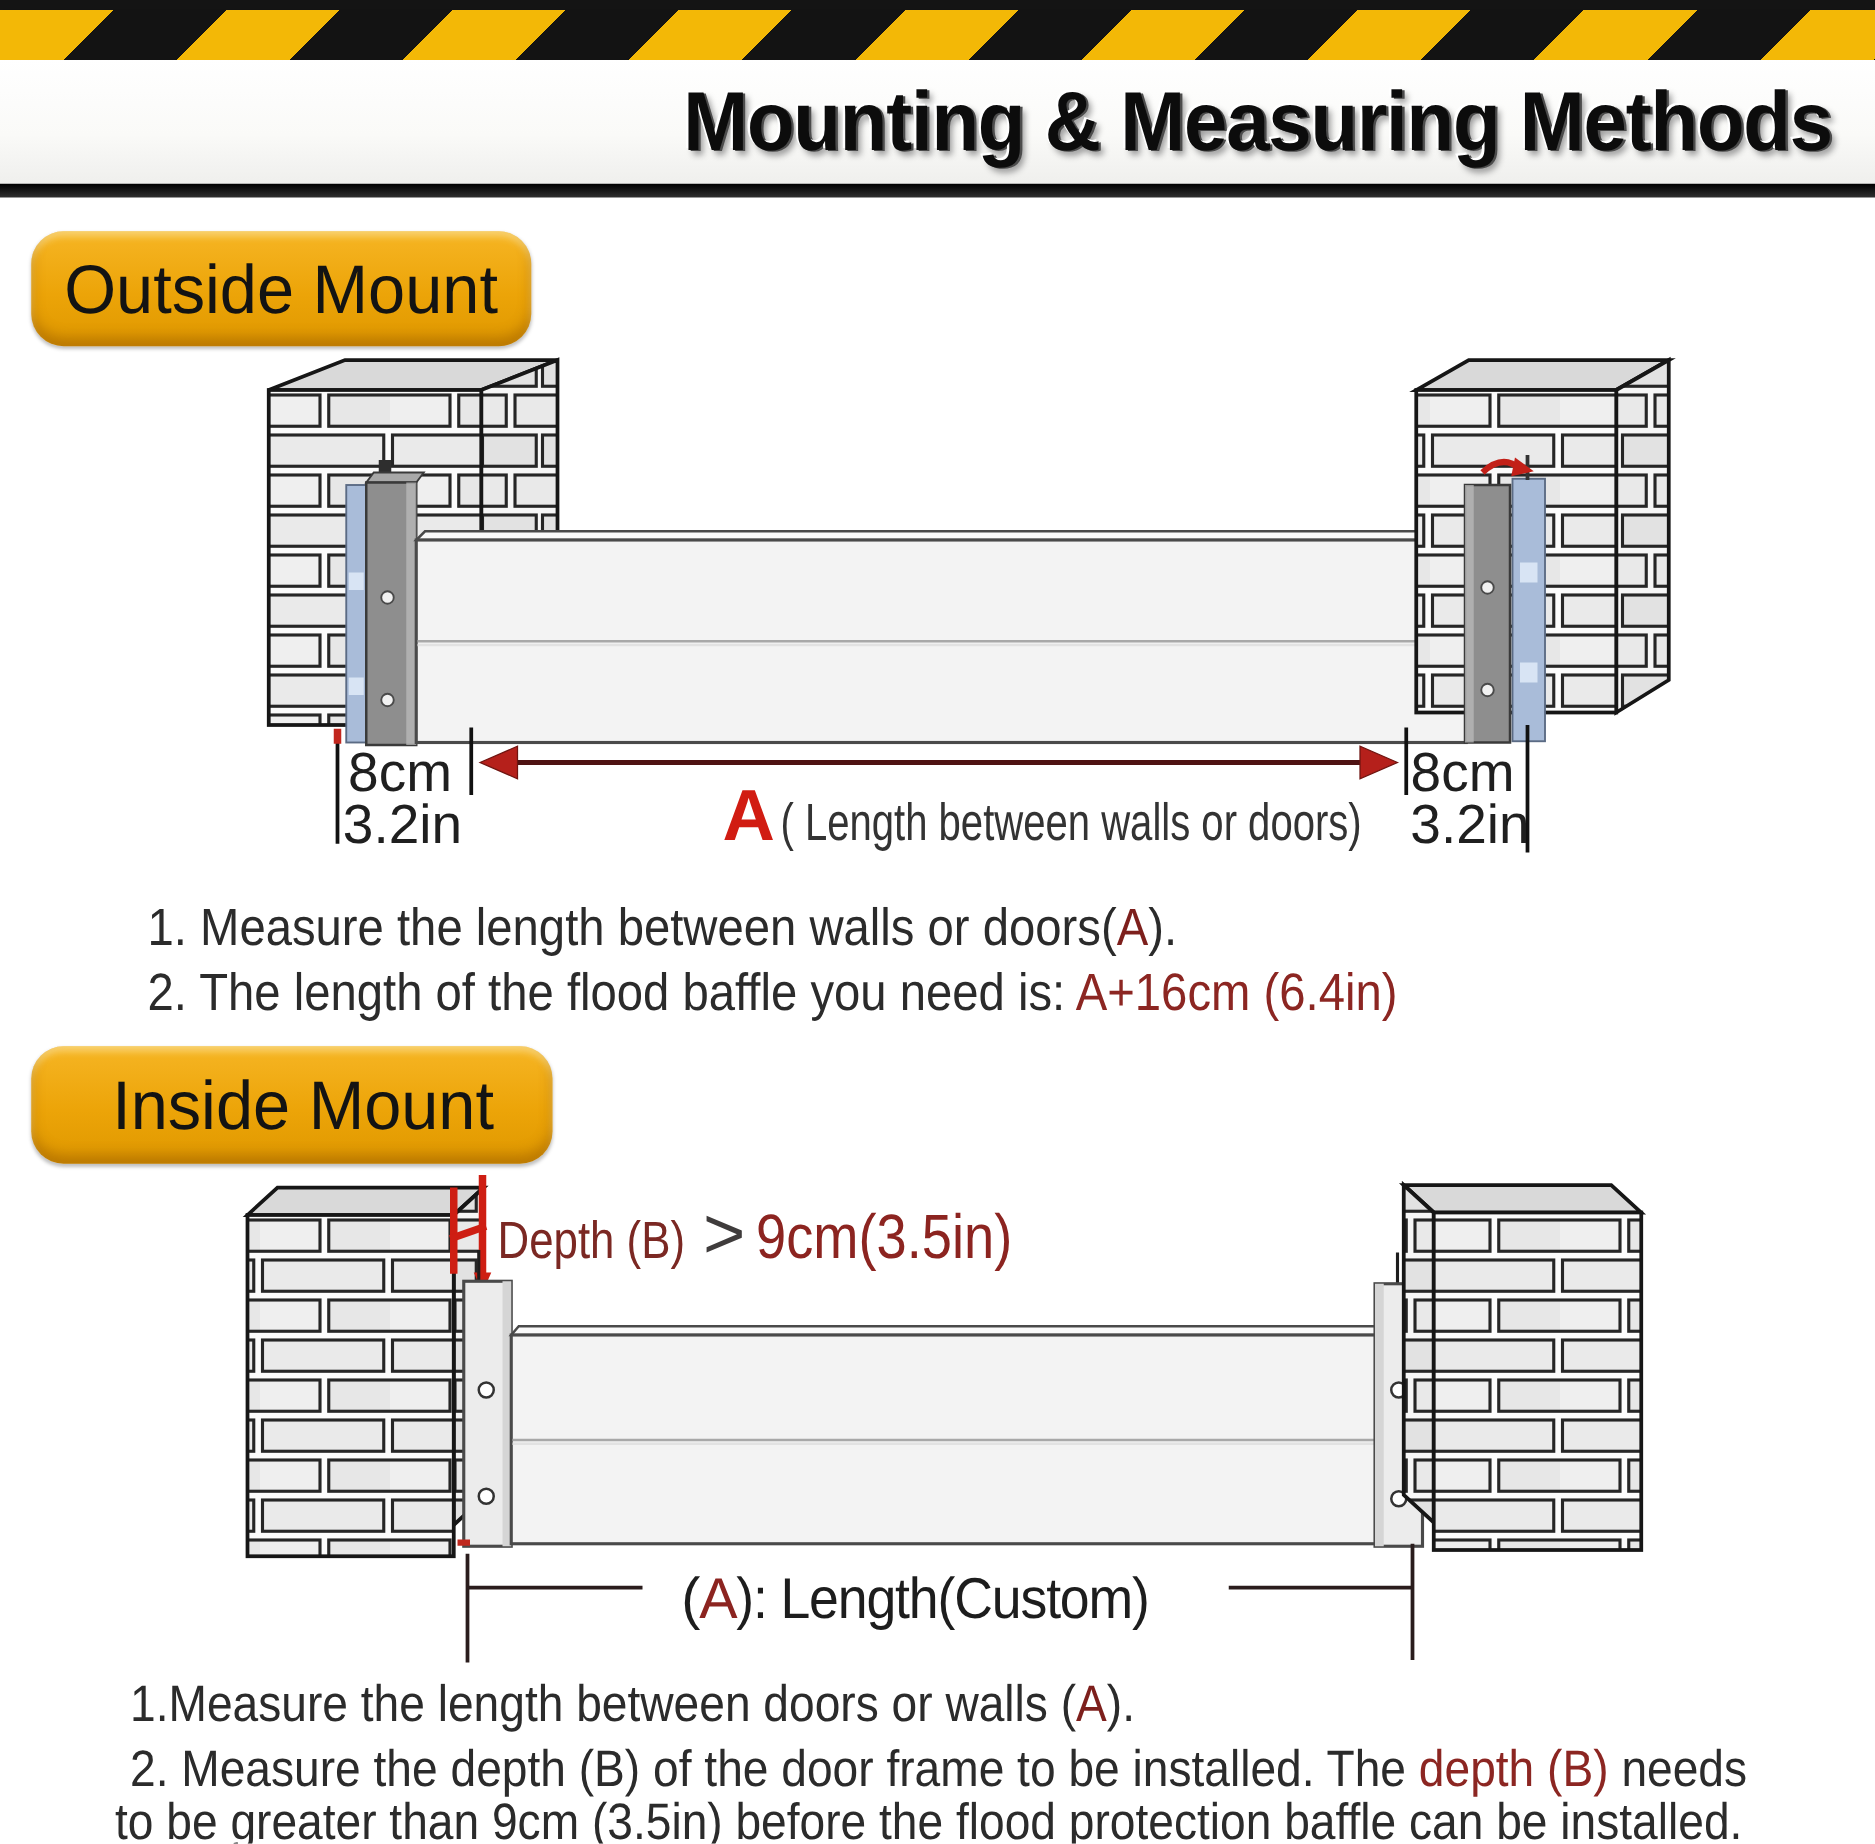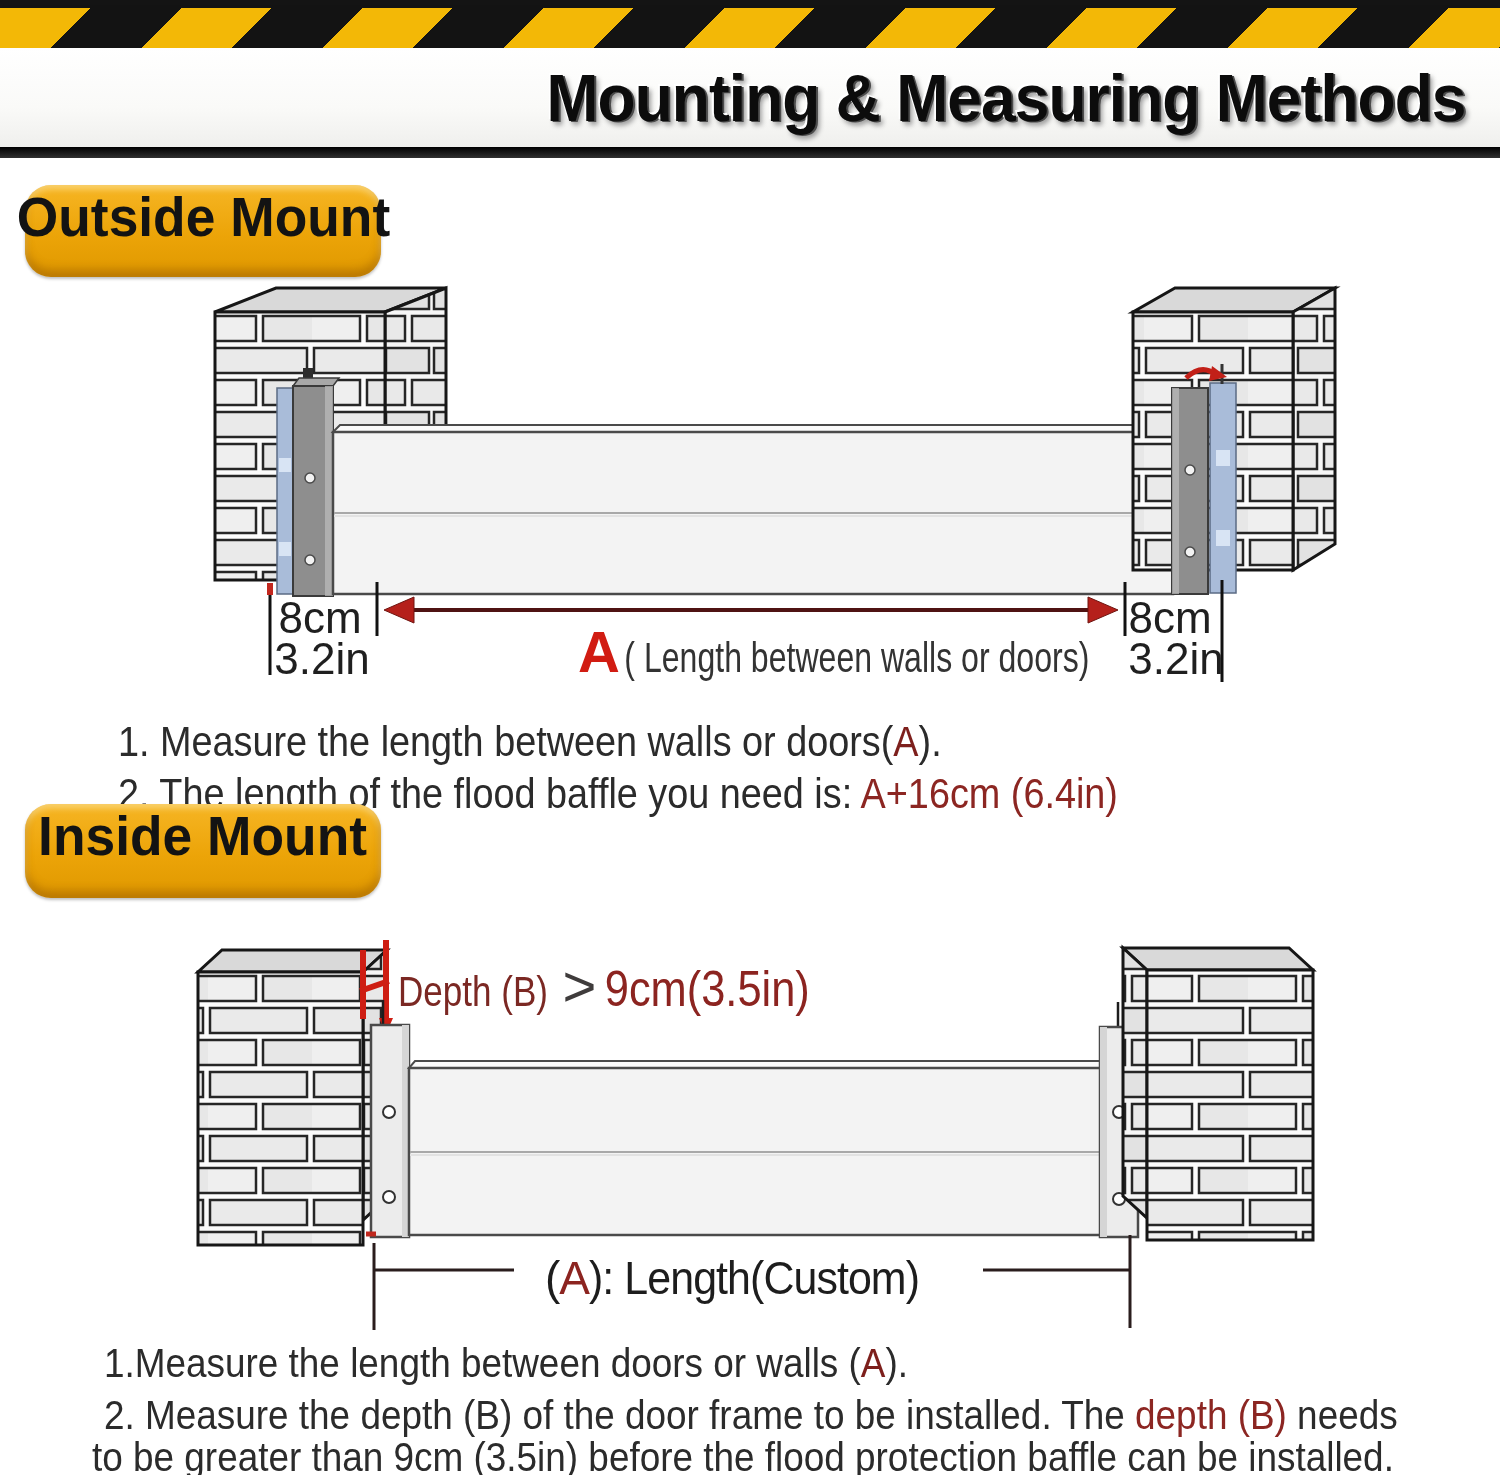--- a/index.html
+++ b/index.html
@@ -15,27 +15,27 @@
   .titleband{position:absolute;top:48px;left:0;width:100%;height:99px;
              background:linear-gradient(180deg,#ffffff 0%,#fafaf8 60%,#efefed 100%);
              display:flex;align-items:center;justify-content:flex-end;}
   .page-title{margin:0;font-size:67px;font-weight:bold;color:#0c0c0c;white-space:nowrap;
               transform:scaleX(.93);letter-spacing:-1px;
               text-shadow:-2px -2px 0 #ffffff,2px 1px 0 #4c4c4c,4px 4px 5px #9a9a9a;}
   .banner-bottombar{position:absolute;top:147px;left:0;width:100%;height:11px;
                     background:linear-gradient(180deg,#000000,#303030);}
 
   
-  .pill{position:absolute;left:25px;width:356px;display:flex;align-items:flex-start;justify-content:center;
+  .pill{position:absolute;left:25px;width:400px;display:flex;align-items:center;justify-content:center;
         background:linear-gradient(180deg,#f6b524 0%,#eca408 55%,#df9800 100%);
         border-radius:26px;color:#131313;font-size:55px;white-space:nowrap;
-        box-shadow:inset 0 -7px 10px rgba(140,80,0,.45),inset 0 4px 6px rgba(255,235,170,.6),0 2px 3px rgba(0,0,0,.25);font-weight:bold;}
+        box-shadow:inset 0 -7px 10px rgba(140,80,0,.45),inset 0 4px 6px rgba(255,235,170,.6),0 2px 3px rgba(0,0,0,.25);}
   .pill span{transform:scaleX(.97);}
   .pill-outside{top:185px;height:92px;}
-  .pill-inside{top:804px;height:94px;}
+  .pill-inside{top:837px;height:94px;padding-left:17px;}
 
   
   .fig{position:absolute;left:0;width:1500px;font-family:"Liberation Sans",sans-serif;}
 
   
   .step-line{position:absolute;color:#2b2b2b;white-space:nowrap;
              transform:scaleX(.9);transform-origin:0 0;}
   .maroon{color:#8c2622;}
   .a-red{color:#7d1f1c;}
   .steps-outside-1{left:118px;top:718px;font-size:42px;}

